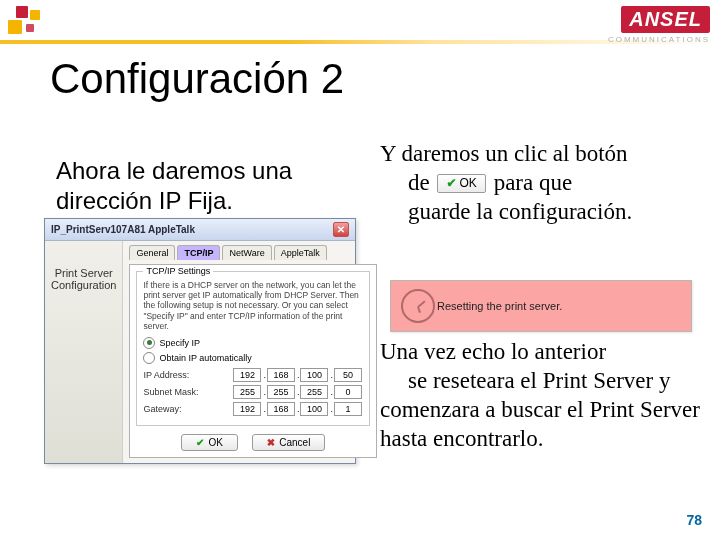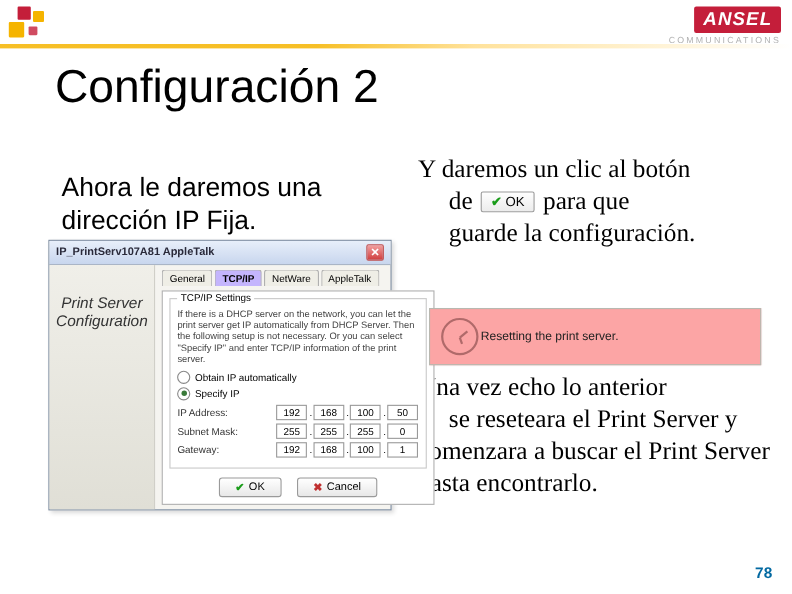--- a/index.html
+++ b/index.html
@@ -29,21 +29,21 @@
     top: 6px; right: 10px;
     text-align: right;
     font-size: 0;
   }
   .logo-box {
     display: inline-block;
     background: #c41e3a;
     color: #fff;
     font-weight: bold;
     font-style: italic;
-    font-size: 17px;
+    font-size: 20px;
     padding: 2px 8px;
     border-radius: 2px;
     letter-spacing: 1px;
     vertical-align: middle;
   }
   .logo-sub {
     display: block;
     font-size: 8px;
     letter-spacing: 2px;
     color: #b0b0b0;
@@ -136,23 +136,22 @@
     font-size:10px;
     border-radius:2px;
   }
   .dialog .body {
     display:flex;
   }
   .dialog .sidecol {
     width: 86px;
     background: linear-gradient(#f0efe9,#e0dfd6);
     padding: 26px 6px 6px 6px;
-    font-size: 14px;
+    font-size: 11px;
     color: #333;
-    font-style: italic;
     border-right:1px solid #d0cfc8;
     min-height:190px;
     text-align:center;
   }
   .dialog .mainarea {
     flex:1;
     padding: 4px 6px;
   }
   .tabs { display:flex; gap:2px; margin-bottom:4px; align-items:flex-end; flex-wrap: nowrap; }
   .tab {
@@ -308,26 +307,26 @@
         <div class="tab active">TCP/IP</div>
         <div class="tab">NetWare</div>
         <div class="tab">AppleTalk</div>
       </div>
       <div class="tabpanel">
         <div class="groupbox">
           <span class="legend">TCP/IP Settings</span>
           <div class="desc">If there is a DHCP server on the network, you can let the print server get IP automatically from DHCP Server. Then the following setup is not necessary. Or you can select "Specify IP" and enter TCP/IP information of the print server.</div>
 
           <div class="radio-row">
+            <span class="radio selected"></span>
+            <span>Specify IP</span>
+          </div>
+          <div class="radio-row">
             <span class="radio"></span>
             <span>Obtain IP automatically</span>
-          </div>
-          <div class="radio-row">
-            <span class="radio selected"></span>
-            <span>Specify IP</span>
           </div>
 
           <div class="fields">
             <div class="field-row">
               <span class="lbl">IP Address:</span>
               <span class="ip-group">
                 <span class="ip-cell">192</span>
                   <span class="dot">.</span>
                 <span class="ip-cell">168</span>
                   <span class="dot">.</span>

